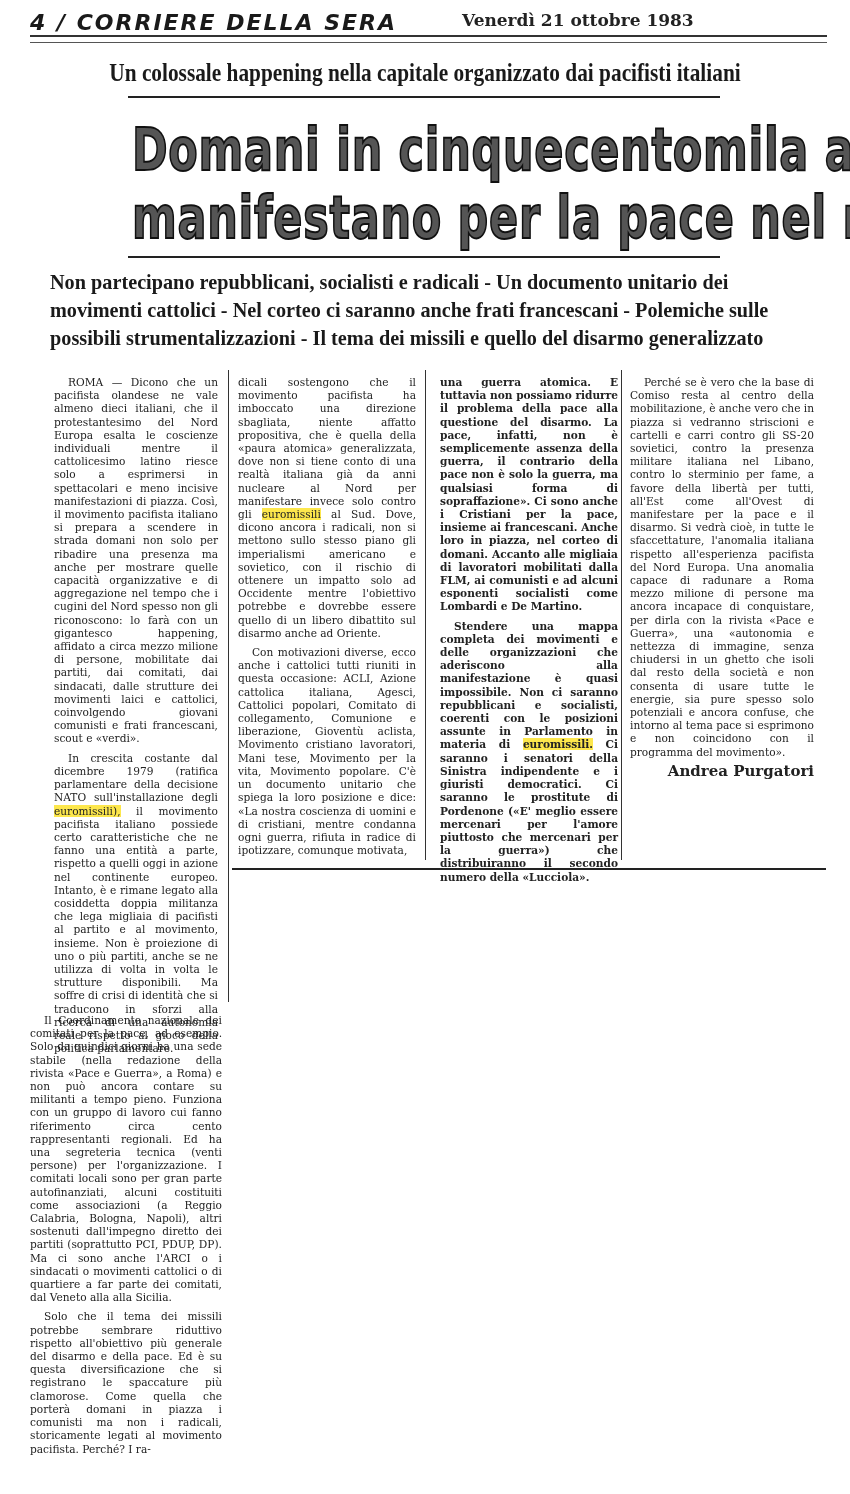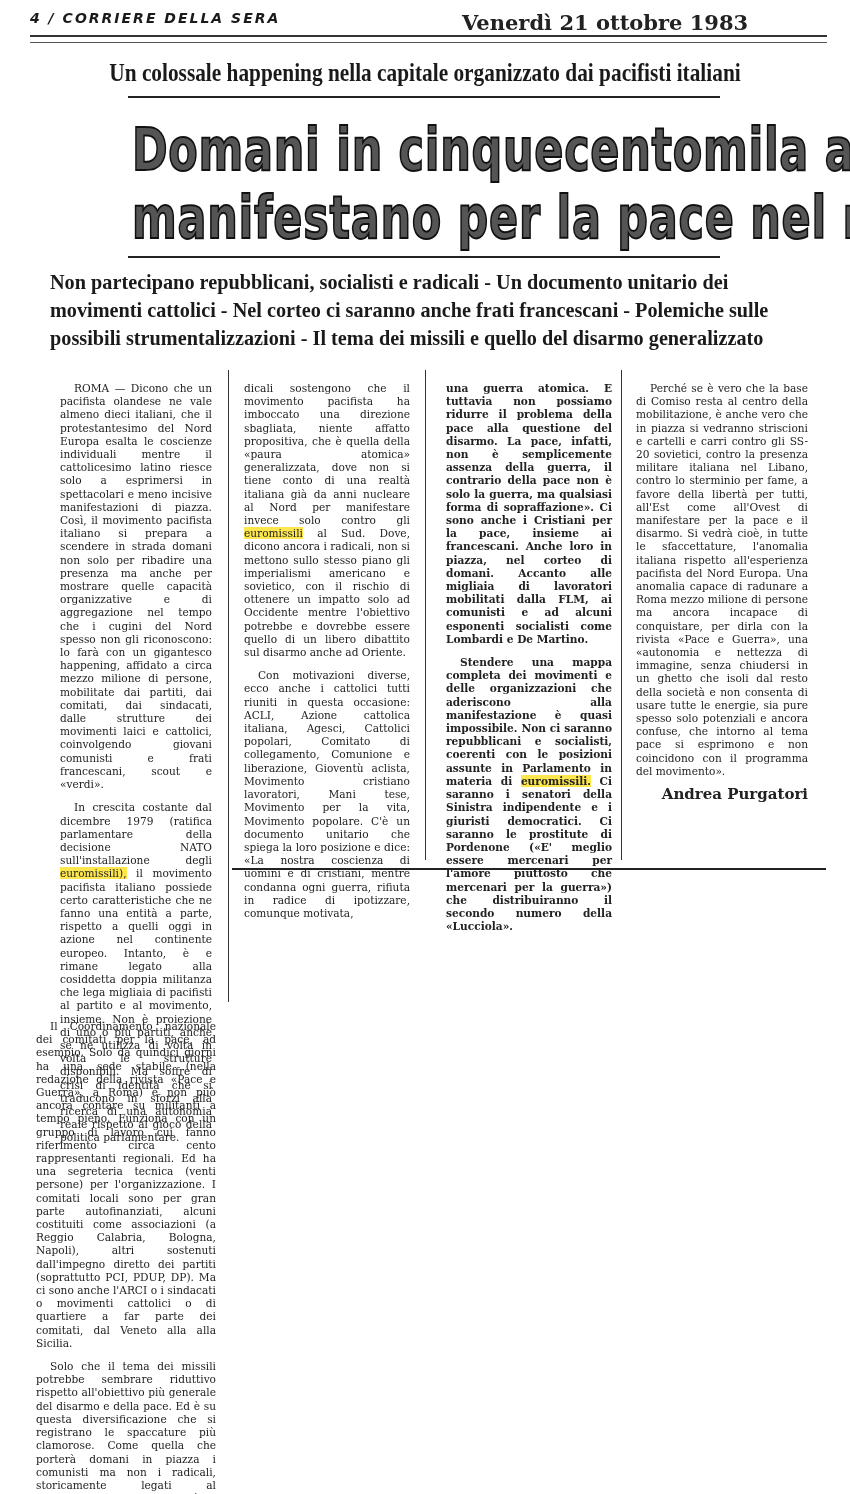--- a/index.html
+++ b/index.html
@@ -1,28 +1,28 @@
 <!DOCTYPE html>
 <html><head>
 <meta charset="utf-8">
 <style>
   html, body { margin: 0; padding: 0; background: #ffffff; }
   body { width: 850px; height: 1494px; position: relative; overflow: hidden; color: #1a1a1a; }
   .masthead { position: absolute; left: 30px; top: 8px; width: 795px; height: 30px; }
-  .mast-left { position: absolute; left: 0; top: 2px; font-family: "DejaVu Sans", sans-serif; font-weight: bold; font-style: italic; font-size: 14px; letter-spacing: 2px; }
-  .mast-right { position: absolute; left: 432px; top: 2px; font-family: "DejaVu Serif", serif; font-weight: bold; font-size: 21px; color: #222; }
+  .mast-left { position: absolute; left: 0; top: 2px; font-family: "DejaVu Sans", sans-serif; font-weight: bold; font-style: italic; font-size: 22px; letter-spacing: 2px; }
+  .mast-right { position: absolute; left: 432px; top: 2px; font-family: "DejaVu Serif", serif; font-weight: bold; font-size: 17px; color: #222; }
   .rule-double { position: absolute; left: 30px; top: 35px; width: 797px; height: 5px; border-top: 2px solid #333; border-bottom: 1px solid #555; }
   .kicker { position: absolute; left: 0; width: 850px; top: 58px; text-align: center; font-family: "Liberation Serif", serif; font-weight: bold; font-size: 26px; transform: scaleX(0.82); transform-origin: 425px 0; white-space: nowrap; }
   .kicker-rule { position: absolute; left: 128px; top: 96px; width: 592px; height: 0; border-top: 2px solid #222; }
   .headline { position: absolute; left: 28px; width: 800px; top: 116px; font-family: "DejaVu Sans", sans-serif; font-weight: bold; font-size: 58px; line-height: 68px; color: #555; -webkit-text-stroke: 2px #111; text-align: center; transform: scaleX(0.74); transform-origin: 400px 0; white-space: nowrap; letter-spacing: 1px; }
   .head-rule { position: absolute; left: 128px; top: 256px; width: 592px; border-top: 2px solid #222; }
   .deck { position: absolute; left: 50px; top: 268px; width: 760px; font-family: "Liberation Serif", serif; font-weight: bold; font-size: 22px; line-height: 28px; transform: scaleX(0.92); transform-origin: 0 0; width: 826px; }
   .deck div { white-space: nowrap; }
   .col { position: absolute; font-family: "DejaVu Serif", serif; font-size: 10.6px; line-height: 13.2px; text-align: justify; hyphens: manual; color: #222; }
-  .col p { margin: 10px; text-indent: 14px; }
+  .col p { margin: 4px; text-indent: 14px; }
   .col p + p { margin-top: 6px; }
   .c1a { left: 50px; top: 372px; width: 172px; }
   .c1b { left: 26px; top: 1010px; width: 200px; }
   .c2 { left: 234px; top: 372px; width: 186px; }
   .c3 { left: 436px; top: 372px; width: 186px; font-weight: bold; }
   .c4 { left: 626px; top: 372px; width: 192px; }
   .vline { position: absolute; width: 0; border-left: 1px solid #333; }
   .hl { background: #fde74c; }
   .byline { text-align: right; font-family: "DejaVu Serif", serif; font-weight: bold; font-size: 15px; margin-top: 4px; text-indent: 0 !important; }
   .bottom-rule { position: absolute; left: 232px; top: 868px; width: 594px; border-top: 2px solid #222; }

